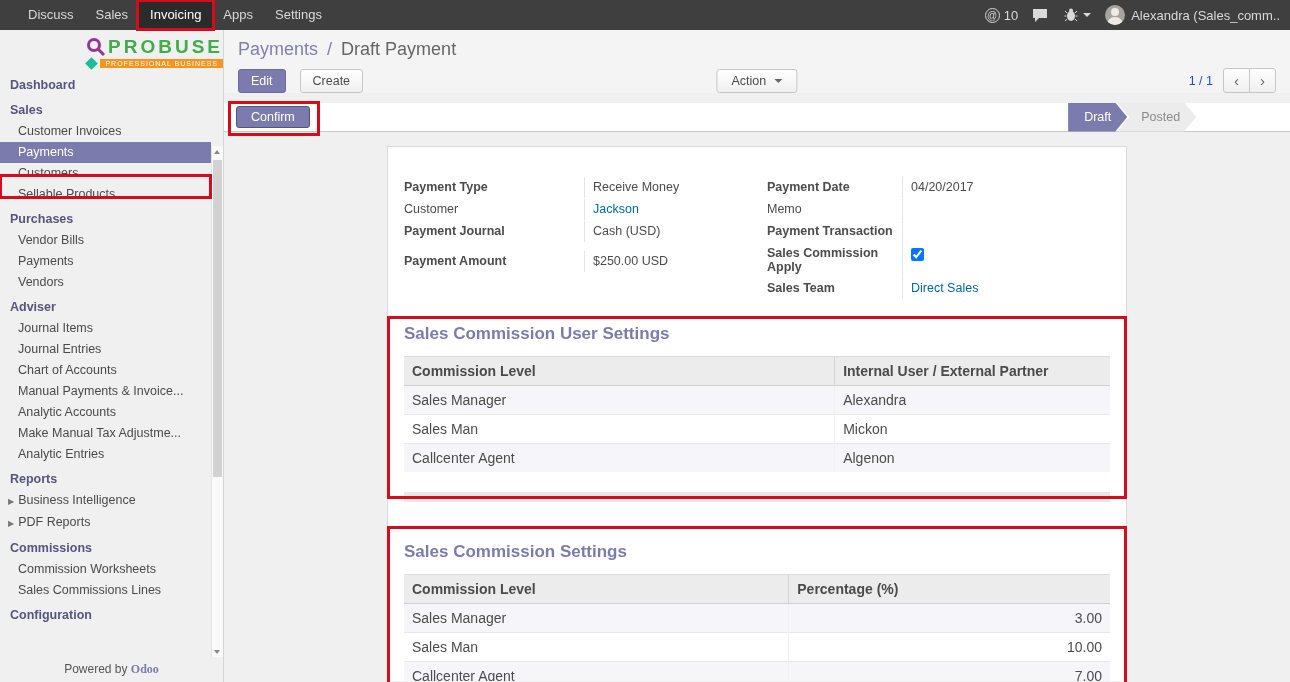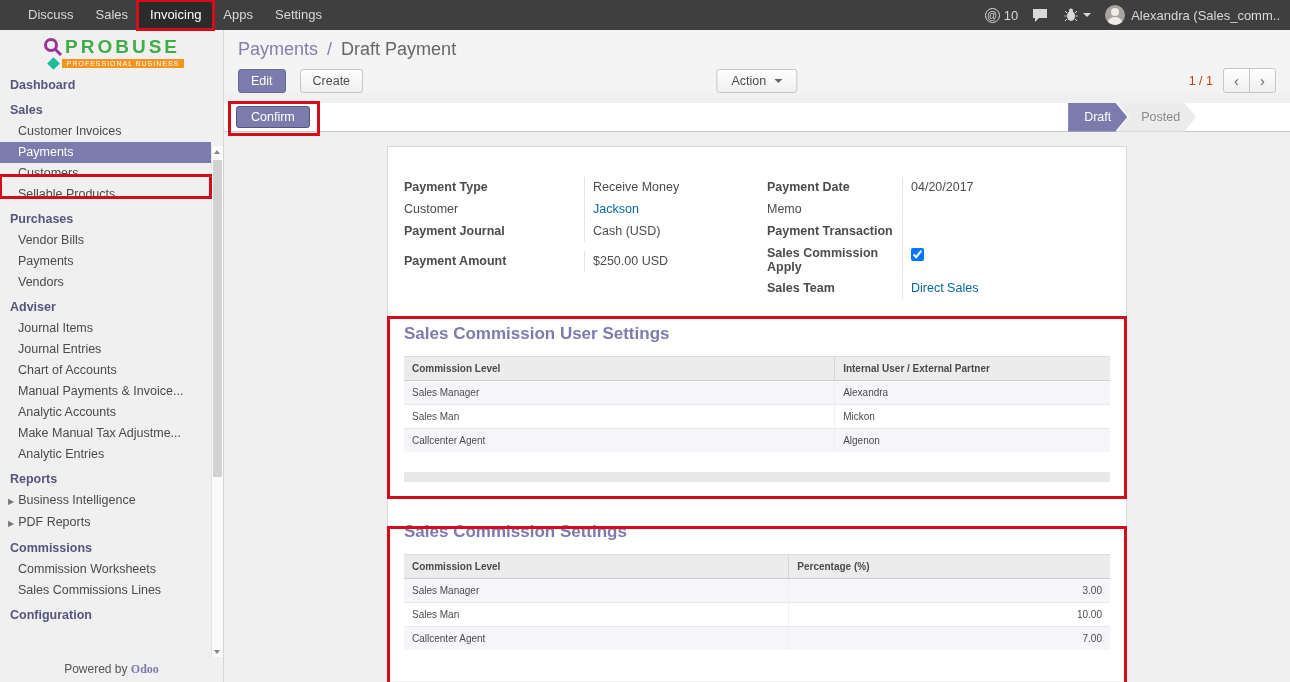--- a/index.html
+++ b/index.html
@@ -50,21 +50,21 @@
   
   .sidebar {
     position: absolute; top: 30px; left: 0; width: 224px; bottom: 0;
     background: #f0f0f0; border-right: 1px solid #d5d5d5;
     overflow: hidden; z-index: 5;
   }
   .edit-company {
     margin-top: 14px; background: #222; color: #fff;
     text-align: center; font-size: 12px; padding: 3px 0; cursor: pointer;
   }
-  .logo { display: flex; flex-direction: column; align-items: center; padding: 6px 0 4px; }
+  .logo { display: flex; flex-direction: column; align-items: flex-end; padding: 6px 0 4px; }
   .logo-row { display: flex; align-items: center; gap: 2px; }
   .logo-text { font-size: 19px; font-weight: bold; color: #3fae49; letter-spacing: 3px; }
   .logo-subrow { display: flex; align-items: center; gap: 4px; margin-top: 1px; margin-left: 10px; }
   .logo-diamond { width: 9px; height: 9px; background: #1abc9c; transform: rotate(45deg); }
   .logo-sub { background: #f7941d; color: #fff; font-size: 7px; letter-spacing: 1px; padding: 1px 5px; }
 
   .menu { padding-top: 3px; width: 211px; }
   .menu-header {
     padding: 4px 0 4px 10px; line-height: 13px; margin-top: 4px;
     font-weight: bold; color: #55557e;
@@ -115,21 +115,21 @@
     background: linear-gradient(#fff, #efefef); border: 1px solid #c7c7c7; color: #4c4c4c;
   }
   .btn + .btn { margin-left: 6px; }
   .btn-primary { background: #7c7bad; border-color: #6b6a9b; color: #fff; }
   .action-dd {
     position: absolute; left: 50%; transform: translateX(-50%);
     background: linear-gradient(#fff, #efefef); border: 1px solid #c7c7c7; color: #4c4c4c;
     padding: 4px 14px; border-radius: 3px; cursor: pointer; font-size: 12.5px;
   }
   .pager { margin-left: auto; display: flex; align-items: center; }
-  .pager-count { margin-right: 10px; color: #c2410c; }
+  .pager-count { margin-right: 10px; color: #1d4ed8; }
   .pager-btns { display: flex; }
   .pager-btn {
     width: 27px; height: 25px; background: linear-gradient(#fff, #efefef);
     border: 1px solid #c7c7c7; color: #666; font-size: 15px; line-height: 1;
     cursor: pointer; padding: 0;
   }
   .pager-btn:first-child { border-radius: 3px 0 0 3px; }
   .pager-btn:last-child { border-radius: 0 3px 3px 0; margin-left: -1px; }
 
   .statusbar {
@@ -164,21 +164,21 @@
   .fcol-right .flabel { width: 135px; }
   .flabel.bold { font-weight: bold; }
   .fvalue { flex: 1; border-left: 1px solid #e4e4e4; padding: 3px 0 3px 8px; min-height: 21px; color: #4c4c4c; }
   .flink { color: #0369a1; cursor: pointer; text-decoration: none; }
   .fvalue input[type="checkbox"] { margin: 2px 0 0 0; }
 
   
   .section { margin-top: 24px; }
   .section + .section { margin-top: 40px; }
   .section-title { font-size: 17px; font-weight: bold; color: #7c7bad; margin: 0; line-height: 20px; }
-  .otable { width: 100%; border-collapse: collapse; margin-top: 12px; font-size: 10px; }
+  .otable { width: 100%; border-collapse: collapse; margin-top: 12px; font-size: 14px; }
   .otable th {
     background: #ececec; text-align: left; font-weight: bold; color: #4a4a4a;
     padding: 6px 8px; border-top: 1px solid #dcdcdc; border-bottom: 1px solid #cfcfcf;
   }
   .otable th + th { border-left: 1px solid #d5d5d5; }
   .otable td { padding: 6px 8px; border-top: 1px solid #e8e8e8; color: #4c4c4c; }
   .otable td + td { border-left: 1px solid #f0f0f0; }
   .otable tbody tr:nth-child(odd) { background: #f5f5fa; }
   .otable.t2 td:nth-child(2) { text-align: right; }
   .table-strip { height: 10px; background: #e8e8e8; margin-top: 20px; }

